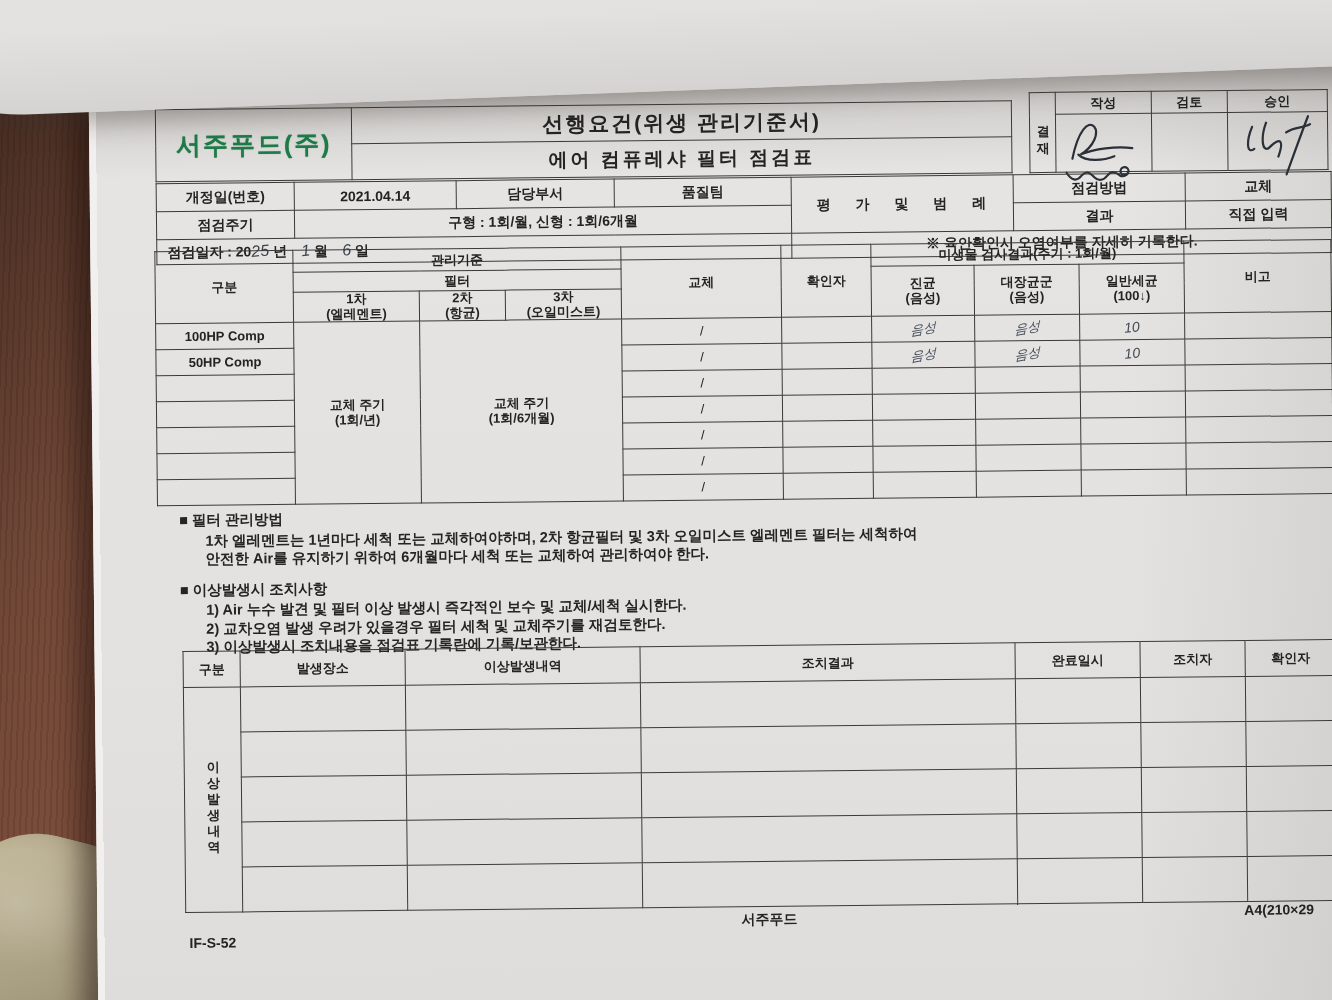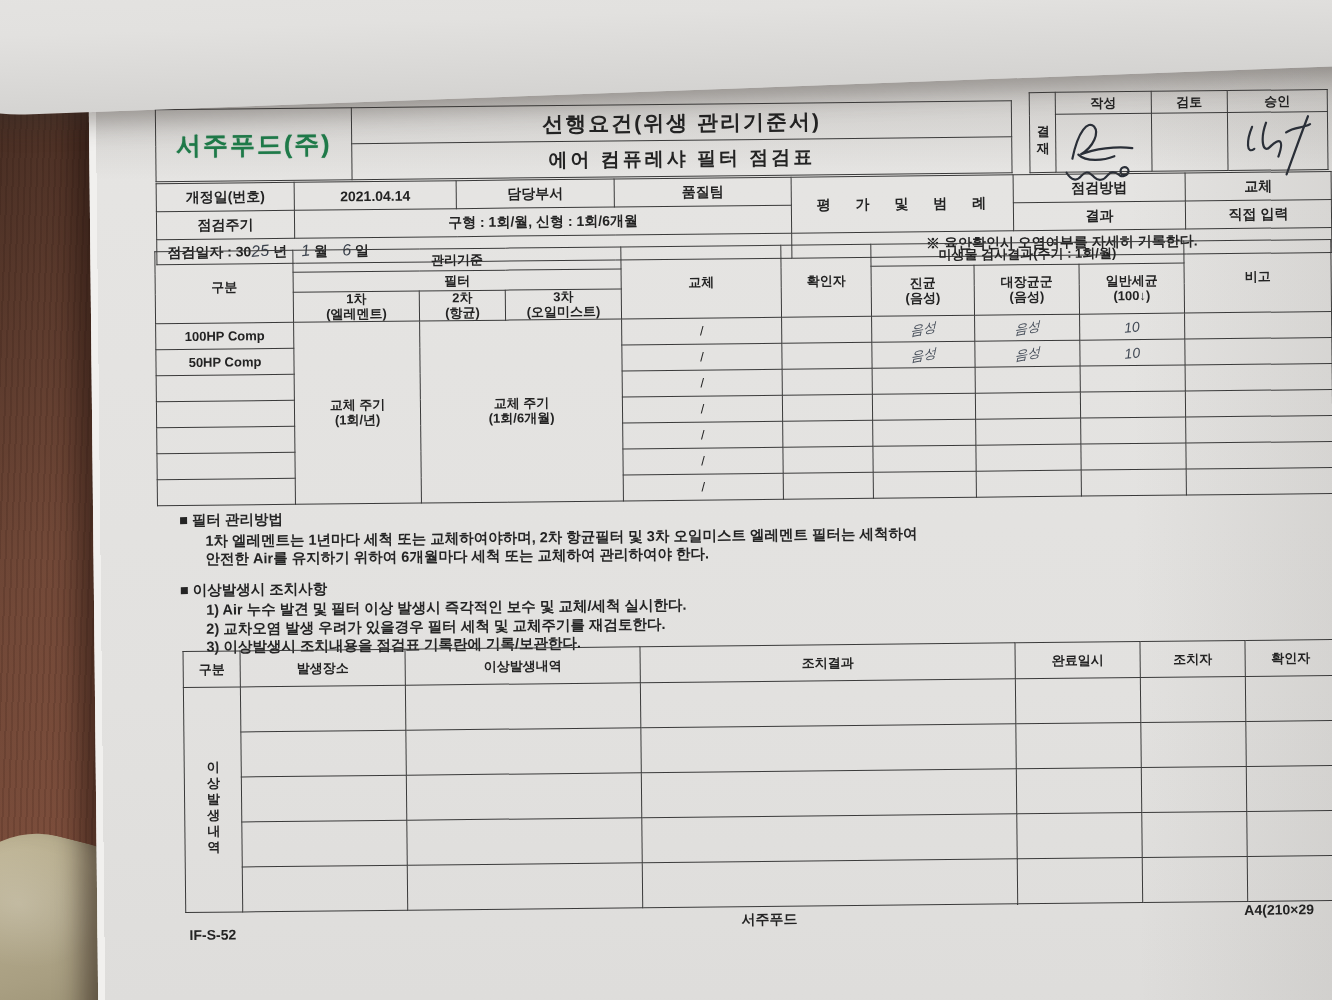--- a/index.html
+++ b/index.html
@@ -76,21 +76,21 @@
          line-height:1.28;color:#242424;}
   .notes .t{margin-bottom:2px;}
   .notes .l{padding-left:26px;}
   .notes .gap{height:12px;}
 
   .issue-tbl{position:absolute;left:26px;top:550px;}
   .issue-tbl td{font-size:13px;}
   .side-label{writing-mode:vertical-rl;text-orientation:upright;letter-spacing:3px;font-size:13px;}
 
   .footer{position:absolute;left:0;top:818px;width:1185px;font-size:14px;font-weight:700;}
-  .footer .doc-no{position:absolute;left:30px;top:8px;}
+  .footer .doc-no{position:absolute;left:30px;top:16px;}
   .footer .company{position:absolute;left:540px;top:-2px;width:140px;text-align:center;}
   .footer .size{position:absolute;left:1085px;top:-6px;width:260px;text-align:left;white-space:nowrap;}
 </style>
 </head>
 <body>
 
 <div class="stage">
   <div class="dark-corner"></div>
   <div class="fabric"></div>
 
@@ -174,21 +174,21 @@
           <td>교체</td>
         </tr>
         <tr style="height:28px">
           <td>점검주기</td>
           <td colspan="3">구형 : 1회/월,  신형 : 1회/6개월</td>
           <td>결과</td>
           <td>직접 입력</td>
         </tr>
         <tr style="height:25px">
           <td colspan="4" class="date-cell">
-            <span>점검일자 : 30</span><span class="hw">25</span><span class="hw-gap">년</span><span class="hw">1</span><span class="hw-gap">월</span><span class="hw">6</span><span class="hw-gap">일</span>
+            <span>점검일자 : 20</span><span class="hw">25</span><span class="hw-gap">년</span><span class="hw">1</span><span class="hw-gap">월</span><span class="hw">6</span><span class="hw-gap">일</span>
           </td>
           <td colspan="3">※ 육안확인시 오염여부를 자세히 기록한다.</td>
         </tr>
       </tbody>
         </table>
 
       <table class="main-tbl">
         <colgroup>
           <col style="width:138px">
             <col style="width:126px">

